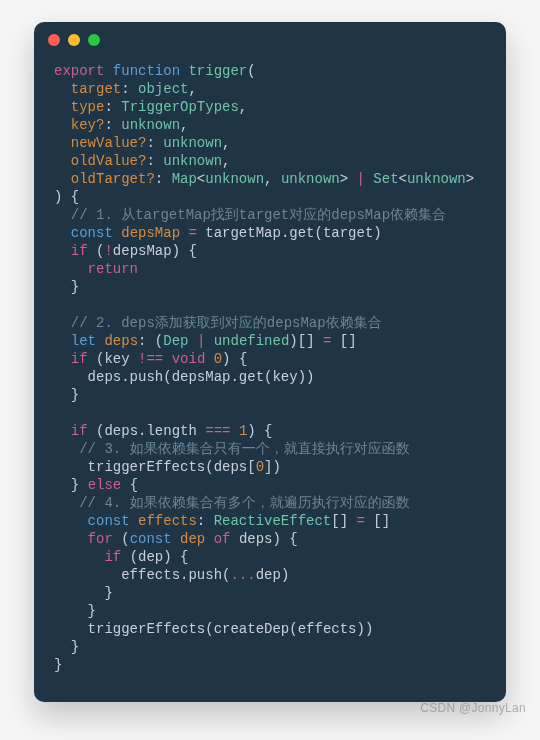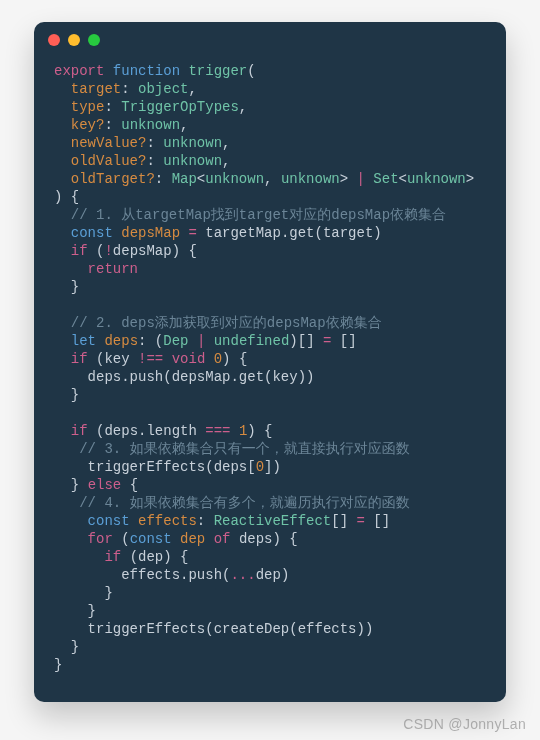--- a/index.html
+++ b/index.html
@@ -51,23 +51,23 @@
   .tok-type      { color: #6fc3a7; }
   .tok-punct     { color: #c7d0d9; }
   .tok-op        { color: #cd5f8c; }
   .tok-comment   { color: #6b8597; font-style: normal; }
   .tok-ident     { color: #c7d0d9; }
   .tok-var       { color: #d68b41; }
   .tok-num       { color: #d68b41; }
   .watermark {
     position: absolute;
     right: 14px;
-    bottom: 8px;
+    bottom: 25px;
     color: rgba(120,120,120,0.55);
-    font-size: 14px;
+    font-size: 12px;
     font-family: Arial, sans-serif;
     letter-spacing: 0.3px;
     margin-left: 28px;
   }
 </style>
 </head>
 <body>
 
 <div class="window">
   <div class="titlebar">

